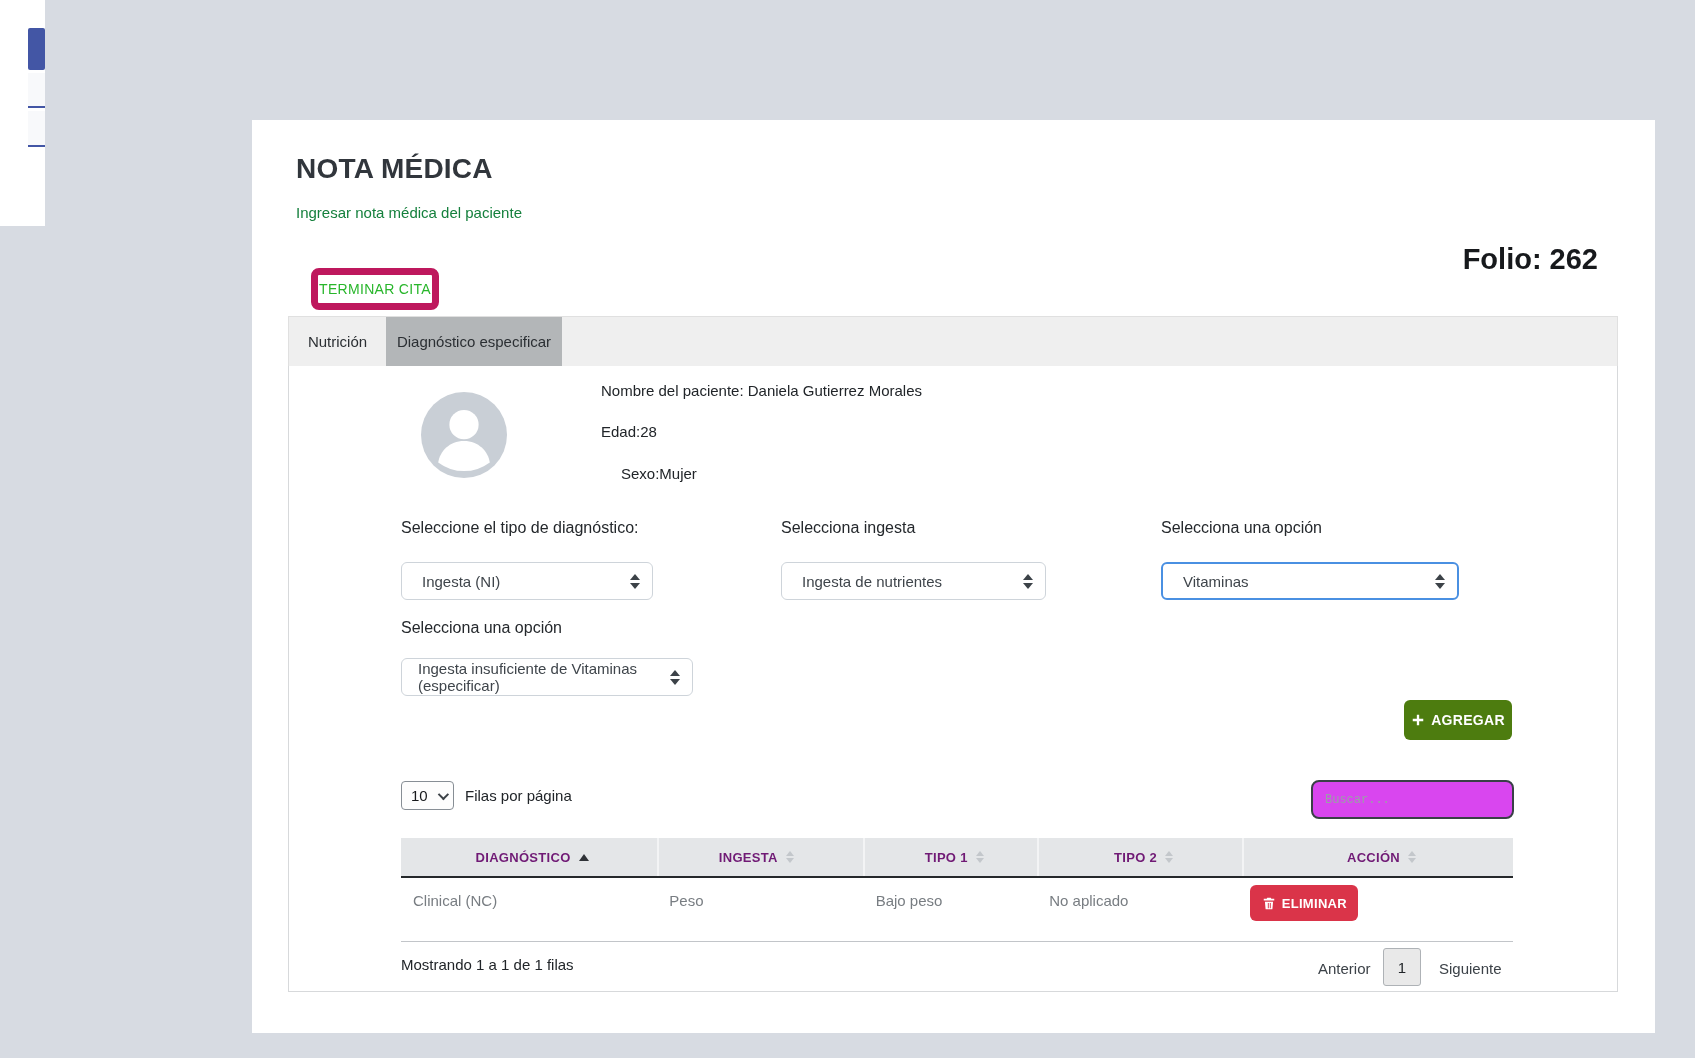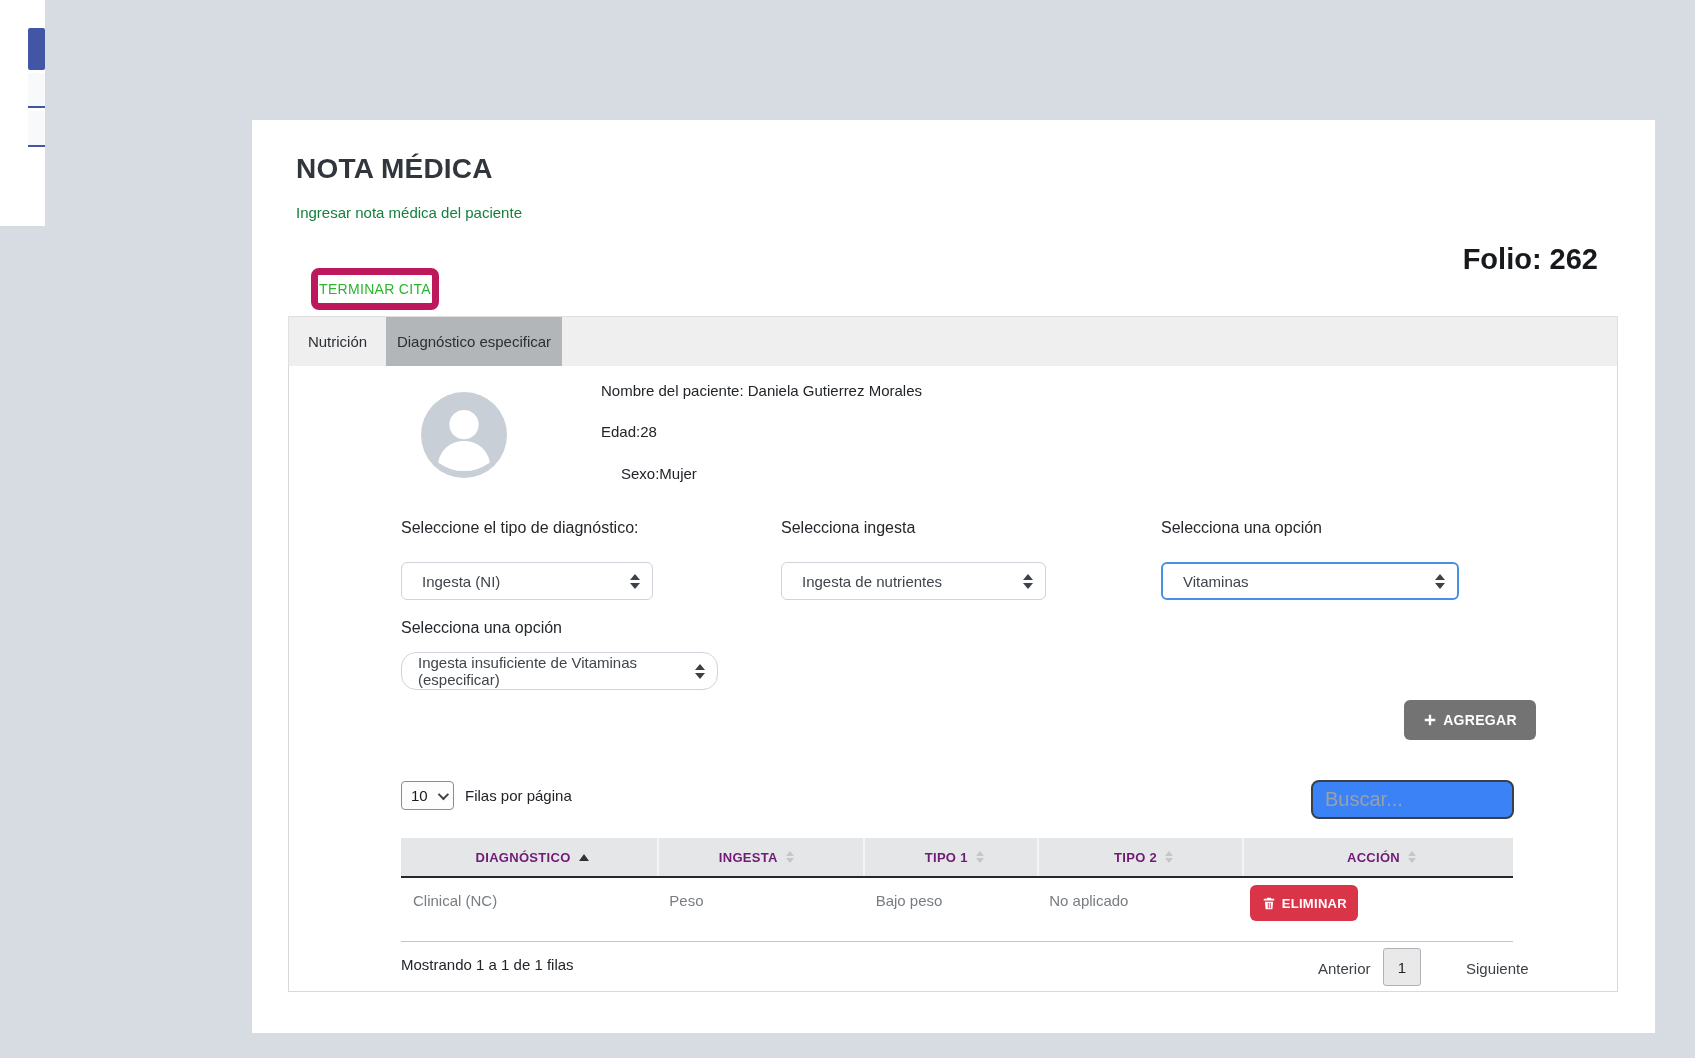--- a/index.html
+++ b/index.html
@@ -52,46 +52,46 @@
   .sel {
     position:absolute; height:38px; background:#fff;
     border:1px solid #ced4da; border-radius:6px;
     display:flex; align-items:center; justify-content:space-between;
     padding:0 12px 0 16px; color:#3f454b; font-size:15px; cursor:pointer;
   }
   .sel.row1 { top:196px;padding-left:20px; }
   .s1 { left:112px; width:252px; }
   .s2 { left:492px; width:265px; }
   .s3 { left:872px; width:298px; border:2px solid #4a90e2; }
-  .s4 { left:112px; top:286px; width:317px;border-radius:15px; }
+  .s4 { left:112px; top:292px; width:292px; }
 
   .updown { display:flex; flex-direction:column; align-items:center; gap:3px; margin-left:10px; }
   .tri-up    { width:0; height:0; border-left:5px solid transparent; border-right:5px solid transparent; border-bottom:6px solid #3c4248; }
   .tri-down  { width:0; height:0; border-left:5px solid transparent; border-right:5px solid transparent; border-top:6px solid #3c4248; }
 
   .btn-agregar {
-    position:absolute; left:1115px; top:334px; width:132px; height:40px;
-    background:#737373; border:none; border-radius:6px; color:#fff;
+    position:absolute; left:1115px; top:334px; width:108px; height:40px;
+    background:#4d7c0f; border:none; border-radius:6px; color:#fff;
     font-size:14px; font-weight:700; letter-spacing:.3px;
     display:flex; align-items:center; justify-content:center; gap:6px; cursor:pointer;
   }
 
   .rows-sel {
     position:absolute; left:112px; top:415px; width:53px; height:29px;
     border:1px solid #878e95; border-radius:4px; background:#fdfdfd;
     display:flex; align-items:center; justify-content:space-between;
     padding:0 7px 0 9px; font-size:15px; color:#17191c; cursor:pointer;
   }
   .chev { width:8px; height:8px; border-right:2px solid #3c4248; border-bottom:2px solid #3c4248; transform:rotate(45deg) translateY(-2px); }
   .rows-label { position:absolute; left:176px; top:421px; font-size:15px; color:#212529; }
 
   .search {
     position:absolute; left:1022px; top:414px; width:203px; height:39px;
     border:2px solid #3a4047; border-radius:8px; padding:0 12px;
-    font-size:20px; color:#212529; font-family:Liberation Sans, sans-serif; outline:none; background:#3b82f6;
+    font-size:12px; color:#212529; font-family:Liberation Mono, monospace; outline:none; background:#d946ef;
   }
   .search::placeholder { color:#9aa0a6; }
 
   
   .tbl { position:absolute; left:112px; top:472px; width:1112px; }
   .thead { display:flex; background:#e4e6e8; height:40px; border-bottom:2px solid #25282b; }
   .th {
     display:flex; align-items:center; justify-content:center;
     padding:0 12px 0 18px; font-size:13px; font-weight:700; color:#701a75;
     letter-spacing:.3px; cursor:pointer;gap:8px;
@@ -115,21 +115,21 @@
   }
 
   
   .showing { position:absolute; left:112px; top:590px; font-size:15px; color:#212529; }
   .pg-prev { position:absolute; left:1029px; top:594px; font-size:15px; color:#3c4248; cursor:pointer; }
   .pg-page {
     position:absolute; left:1094px; top:582px; width:38px; height:38px;
     background:#e9e9e9; border:1px solid #aeb2b6; border-radius:3px;
     display:flex; align-items:center; justify-content:center; font-size:15px; color:#212529; cursor:pointer;
   }
-  .pg-next { position:absolute; left:1150px; top:594px; font-size:15px; color:#3c4248; cursor:pointer;margin-left:27px; }
+  .pg-next { position:absolute; left:1150px; top:594px; font-size:15px; color:#3c4248; cursor:pointer; }
 </style>
 </head>
 <body>
 
 <div id="screen">
 
   <div class="sidebar-frag">
     <div class="sb-active"></div>
     <div class="sb-item i1"></div>
     <div class="sb-item i2"></div>

